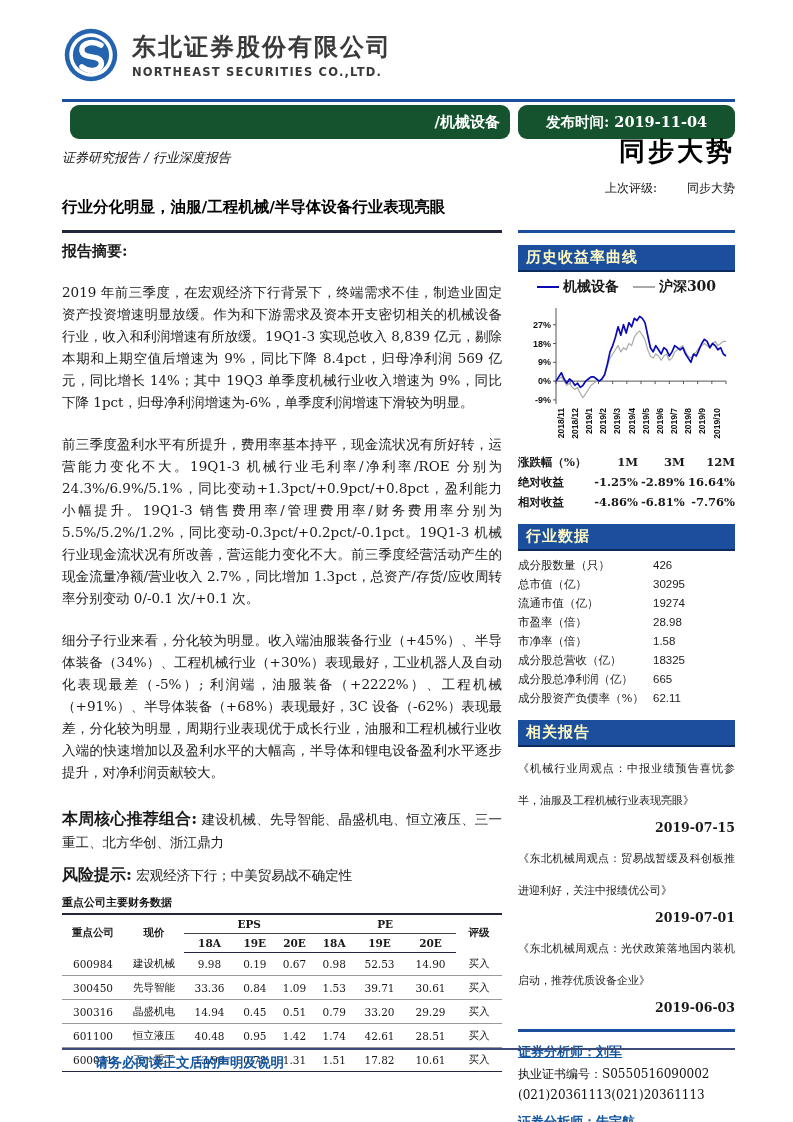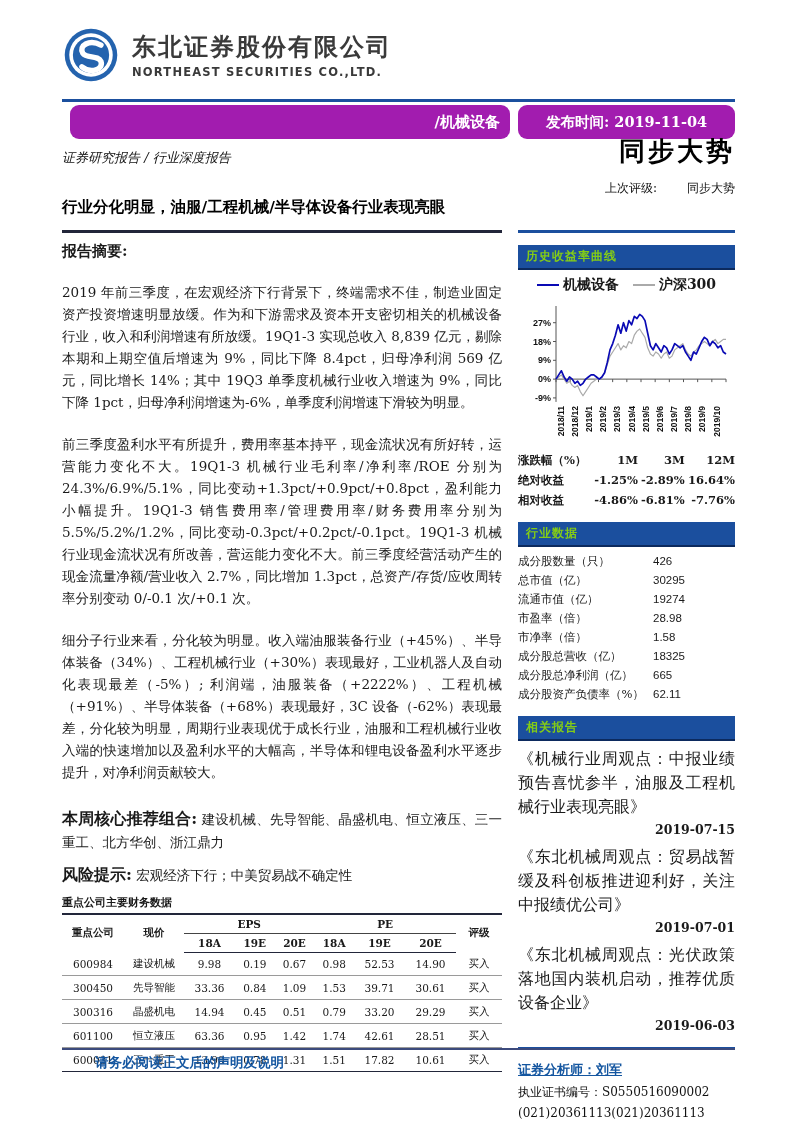--- a/index.html
+++ b/index.html
@@ -5,21 +5,21 @@
   * { margin:0; padding:0; box-sizing:border-box; }
   body { background:#e8e8e8; font-family:"DejaVu Serif","Liberation Serif",serif; }
   .page { position:relative; width:793px; height:1122px; background:#ffffff; margin:0 auto; overflow:hidden; color:#1a1a1a; }
 
   
   .logo-row { position:absolute; left:62px; top:26px; display:flex; align-items:center; gap:12px; }
   .logo-circle { width:58px; height:58px; }
   .logo-cn { font-size:24px; font-weight:bold; color:#3a3a3a; letter-spacing:2px; font-family:"DejaVu Sans","Liberation Sans",sans-serif; }
   .logo-en { font-size:11.5px; font-weight:bold; color:#3a3a3a; letter-spacing:1.2px; margin-top:2px; font-family:"DejaVu Sans","Liberation Sans",sans-serif; }
   .top-rule { position:absolute; left:62px; top:99px; width:673px; height:3px; background:#1b4f9e; }
-  .bar { position:absolute; top:105px; height:34px; background:#a21caf; border-radius:9px; color:#fff; font-weight:bold; display:flex; align-items:center; }
+  .bar { position:absolute; top:105px; height:34px; background:#14532d; border-radius:9px; color:#fff; font-weight:bold; display:flex; align-items:center; }
   .bar-industry { left:70px; width:440px; justify-content:flex-end; padding-right:10px; font-size:15px; }
   .bar-publish { left:518px; width:217px; justify-content:center; font-size:14.5px; }
   .report-type { position:absolute; left:62px; top:149px; font-size:13px; font-style:italic; color:#111; }
   .rating-big { position:absolute; right:58px; top:134px; font-size:26px; font-weight:bold; color:#000; letter-spacing:3px; }
   .prev-rating { position:absolute; right:58px; top:180px; font-size:12px; color:#111; display:flex; gap:30px; }
   .doc-title { position:absolute; left:62px; top:197px; font-size:15.5px; font-weight:bold; color:#000; }
 
   
   .main-col { position:absolute; left:62px; top:230px; width:440px; }
   .main-rule { height:2.5px; background:#22263a; }
@@ -36,36 +36,36 @@
   table.kc tr.sub th { border-bottom:1.5px solid #22263a; }
   table.kc td { padding:4.5px 0; border-bottom:1px solid #9a9a9a; }
   table.kc tr:last-child td { border-bottom:1.5px solid #22263a; }
 
   .footer-rule { position:absolute; left:62px; top:1048px; width:673px; height:1.5px; background:#3c4a7c; }
   .disclaimer { position:absolute; left:95px; top:1054px; font-size:13.5px; font-weight:bold; color:#1456a0; }
 
   
   .sidebar { position:absolute; left:518px; top:230px; width:217px; }
   .side-rule { height:3px; background:#1b4f9e; }
-  .side-head { margin-top:12px; background:#1b4f9e; border-bottom:2px solid #0c2a5e; color:#84cc16; font-weight:bold; font-size:12px; padding:3px 8px; letter-spacing:1px; }
+  .side-head { margin-top:12px; background:#1b4f9e; border-bottom:2px solid #0c2a5e; color:#fef9c3; font-weight:bold; font-size:15px; padding:3px 8px; letter-spacing:1px; }
   .legend { margin-top:6px; display:flex; justify-content:center; gap:14px; font-size:14px; font-weight:bold; align-items:center; }
   .legend .sw { display:inline-block; width:22px; height:2px; margin-right:4px; vertical-align:middle; }
   svg.chart { display:block; margin-top:2px; }
 
   table.perf { width:100%; border-collapse:collapse; font-size:11.5px; font-weight:bold; margin-top:2px; }
   table.perf td, table.perf th { padding:2.5px 0; text-align:right; }
   table.perf td:first-child, table.perf th:first-child { text-align:left; }
 
   .ind-rows { margin-top:5px; }
   .ind-row { display:flex; font-size:11.5px; line-height:19px; }
   .ind-row .lab { flex:1; }
   .ind-row .val { width:82px; font-family:"Liberation Sans","DejaVu Sans",sans-serif; font-size:11.5px; }
 
   .rep-item { margin-top:6px; }
-  .rep-title { font-size:16px; line-height:24px; text-align:justify; }
+  .rep-title { font-size:11px; line-height:32px; text-align:justify; }
   .rep-date { font-size:12.5px; font-weight:bold; text-align:right; margin-top:2px; line-height:18px; }
 
   .analyst-rule { margin-top:12px; height:3px; background:#1b4f9e; }
   .analyst { margin-top:9px; }
   .an-name { color:#1456a0; font-weight:bold; font-size:13px; text-decoration:underline; }
   .an-line { font-size:12px; margin-top:5px; color:#111; }
   .an-contacts { display:flex; font-size:12px; margin-top:5px; color:#111; }
 </style>
 </head>
 <body>
@@ -157,21 +157,21 @@
             <td>0.45</td>
             <td>0.51</td>
             <td>0.79</td>
             <td>33.20</td>
             <td>29.29</td>
             <td>买入</td>
       </tr>
       <tr>
         <td>601100</td>
             <td>恒立液压</td>
-            <td>63.36</td>
+            <td>40.48</td>
             <td>0.95</td>
             <td>1.42</td>
             <td>1.74</td>
             <td>42.61</td>
             <td>28.51</td>
             <td>买入</td>
       </tr>
       <tr>
         <td>600031</td>
             <td>三一重工</td>

